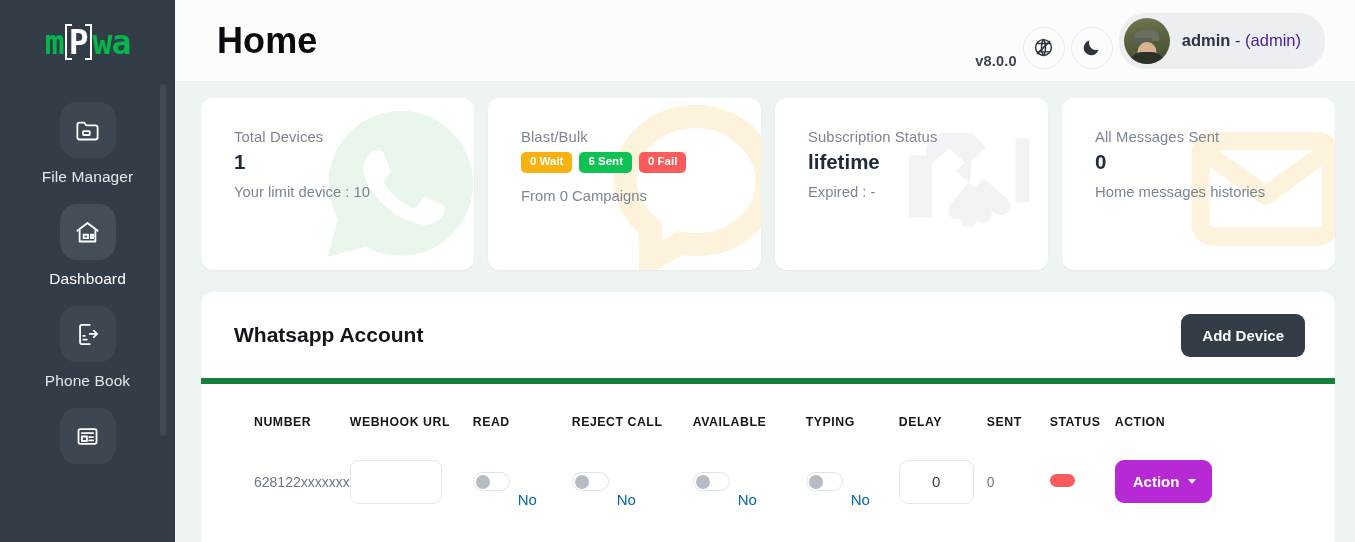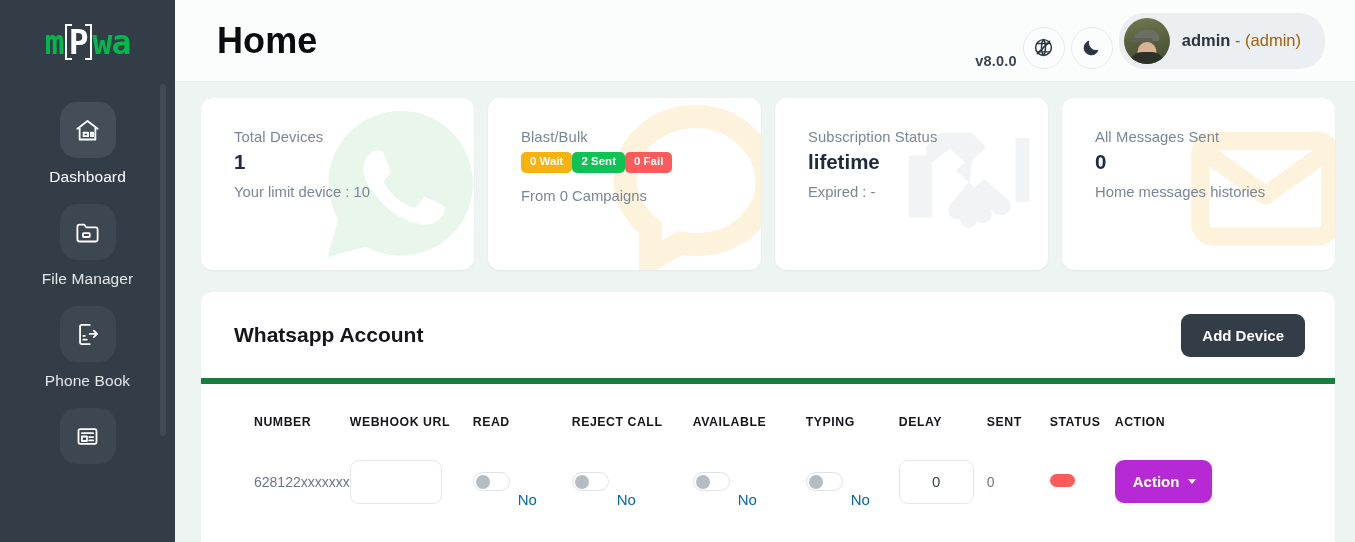--- a/index.html
+++ b/index.html
@@ -148,21 +148,21 @@
   .avatar .body {
     position: absolute; left: 50%; bottom: -2px;
     transform: translateX(-50%);
     width: 34px; height: 14px; border-radius: 12px 12px 0 0;
     background: #2c3229;
   }
   .username {
     font-size: 16.5px; color: #2b3440; white-space: nowrap;
   }
   .username b { font-weight: bold; }
-  .username .plain { font-weight: normal; color: #a16207; }
+  .username .plain { font-weight: normal; color: #4c1d95; }
 
   
   .cards {
     display: flex; gap: 14px;
     padding: 16px 20px 0 26px;
   }
   .card {
     flex: 1; height: 172px; background: #ffffff;
     border-radius: 12px;
     box-shadow: 0 1px 2px rgba(20,30,40,.05);
@@ -178,21 +178,21 @@
     letter-spacing: .1px;
   }
   .card-value {
     font-size: 20.5px; font-weight: bold; color: #1f2b3d;
     margin-top: 5px; position: relative; z-index: 2;
   }
   .card-sub {
     font-size: 14.8px; color: #7b8694; margin-top: 10px;
     position: relative; z-index: 2;
   }
-  .badges { display: flex; margin-top: 7px; position: relative; z-index: 2; }
+  .badges { display: flex; gap: 7px; margin-top: 7px; position: relative; z-index: 2; }
   .badge {
     font-size: 11.5px; font-weight: bold; color: #ffffff;
     border-radius: 5px; padding: 4px 9px 5px;
     line-height: 1;
   }
 
   
   .panel {
     margin: 22px 20px 0 26px;
     background: #ffffff; border-radius: 12px;
@@ -287,40 +287,40 @@
           <span class="brk"></span>
           <span class="logo-p">P</span>
         </span>
         <span class="logo-wa">wa</span>
       </div>
     </div>
 
     <div class="side-scroll">
       <div class="side-track"></div>
 
+      <div class="nav-item">
+        <div class="nav-icon">
+          <svg viewBox="0 0 24 24" fill="none" stroke="#ffffff" stroke-width="1.6" stroke-linecap="round" stroke-linejoin="round">
+            <path d="M3 7a2 2 0 0 1 2-2h4l2 2.5h8a2 2 0 0 1 2 2V18a2 2 0 0 1-2 2H5a2 2 0 0 1-2-2z"></path>
+            <rect x="8" y="12.5" width="6" height="3.5" rx="0.6"></rect>
+          </svg>
+        </div>
+        <div class="nav-label">File Manager</div>
+      </div>
+
       <div class="nav-item active">
         <div class="nav-icon">
           <svg viewBox="0 0 24 24" fill="none" stroke="#ffffff" stroke-width="1.6" stroke-linecap="round" stroke-linejoin="round">
             <path d="M3 10.5 12 3.5l9 7"></path>
             <path d="M5 10v10h14V10"></path>
             <rect x="8.5" y="14" width="4" height="3"></rect>
             <path d="M15 14h2v3h-2z"></path>
           </svg>
         </div>
         <div class="nav-label">Dashboard</div>
-      </div>
-
-      <div class="nav-item">
-        <div class="nav-icon">
-          <svg viewBox="0 0 24 24" fill="none" stroke="#ffffff" stroke-width="1.6" stroke-linecap="round" stroke-linejoin="round">
-            <path d="M3 7a2 2 0 0 1 2-2h4l2 2.5h8a2 2 0 0 1 2 2V18a2 2 0 0 1-2 2H5a2 2 0 0 1-2-2z"></path>
-            <rect x="8" y="12.5" width="6" height="3.5" rx="0.6"></rect>
-          </svg>
-        </div>
-        <div class="nav-label">File Manager</div>
       </div>
 
       <div class="nav-item">
         <div class="nav-icon">
           <svg viewBox="0 0 24 24" fill="none" stroke="#ffffff" stroke-width="1.6" stroke-linecap="round" stroke-linejoin="round">
             <path d="M14 3.5H7a1.6 1.6 0 0 0-1.6 1.6v13.8A1.6 1.6 0 0 0 7 20.5h7"></path>
             <path d="M8.2 16.5h3.2"></path>
             <path d="M8.2 13.2h1.5"></path>
             <path d="M14 11.5h6"></path>
             <path d="M17.6 8.6 20.5 11.5 17.6 14.4"></path>
@@ -396,21 +396,21 @@
 
       <div class="card">
         <div class="wm" style="right:-30px;top:-6px;">
           <svg width="190" height="185" viewBox="0 0 24 24" fill="none" stroke="#fdf3dd" stroke-width="3">
             <path d="M12 3.2c-5.1 0-9.2 3.6-9.2 8.1 0 2.5 1.3 4.8 3.3 6.3v4.2l3.9-2.2c.6.1 1.3.2 2 .2 5.1 0 9.2-3.6 9.2-8.1S17.1 3.2 12 3.2z"></path>
           </svg>
         </div>
         <div class="card-label">Blast/Bulk</div>
         <div class="badges">
           <span class="badge" style="background:#f5b211">0 Wait</span>
-          <span class="badge" style="background:#0ec254">2 Sent</span>
+          <span class="badge" style="background:#0ec254">6 Sent</span>
           <span class="badge" style="background:#fb5b5b">0 Fail</span>
         </div>
         <div class="card-sub" style="margin-top:15px">From 0 Campaigns</div>
       </div>
 
       <div class="card">
         <div class="wm" style="right:-22px;top:2px;">
           <svg width="185" height="175" viewBox="0 0 24 24" fill="#f1f3f5">
             <path d="M7 4.5h4.2l2 2-2.6 2.3-2.4-2.1L5 9.2V6.3zM17.2 5.2h1.9V14h-1.9z"></path>
             <path d="M2.6 7.6h3.2v8.5H2.6z"></path>

